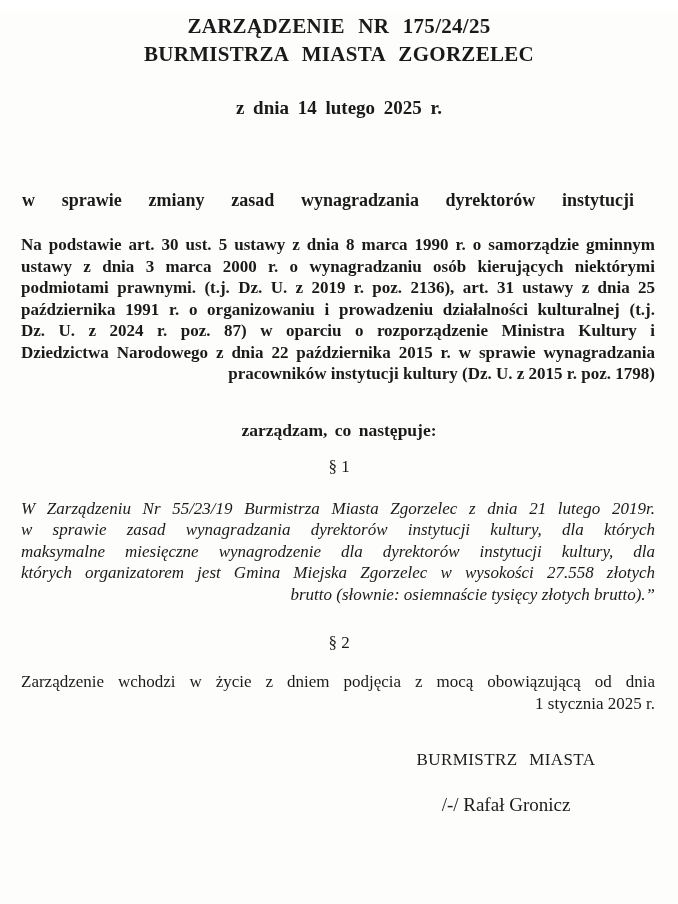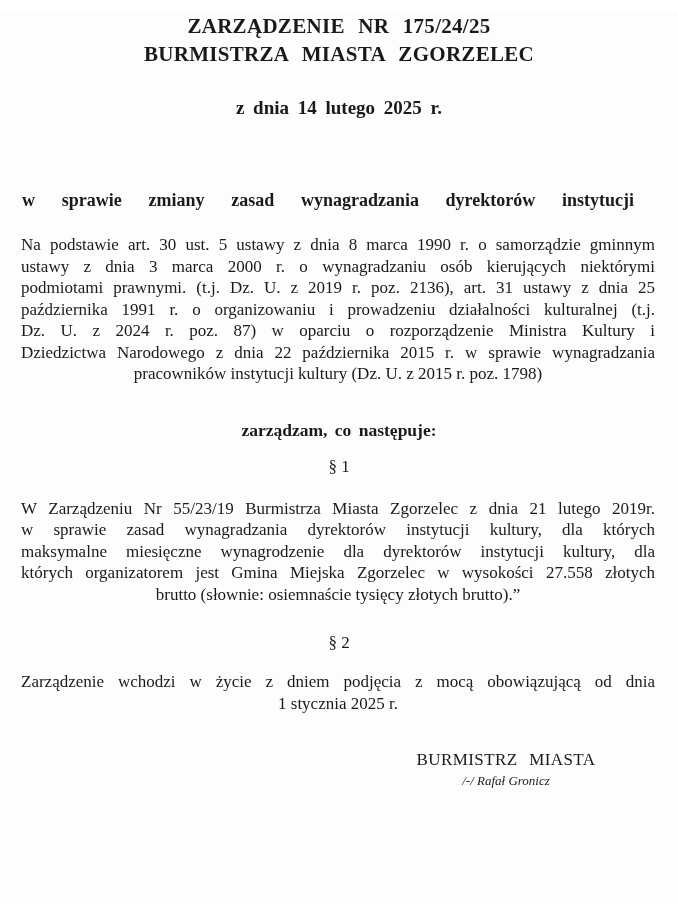--- a/index.html
+++ b/index.html
@@ -38,57 +38,57 @@
     margin: 66px 44px 0 22px;
     font-weight: bold;
     font-size: 18px;
     line-height: 27px;
   }
   .para {
     margin: 0 23px 0 21px;
     font-size: 17px;
     line-height: 21.5px;
   }
-  .legal-basis   { margin-top: 20px; }
+  .legal-basis   { margin-top: 20px; font-weight: bold; }
   .order-clause {
     margin-top: 34px;
     text-align: center;
     font-weight: bold;
     font-size: 17.5px;
     line-height: 22px;
     word-spacing: 3px;
   }
   .section-label {
     text-align: center;
     font-size: 17px;
     line-height: 22px;
   }
   .s1-label { margin-top: 15px; }
-  .s1-para  { margin-top: 20px; }
+  .s1-para  { margin-top: 20px; font-style: italic; }
   .s2-label { margin-top: 27px; }
   .s2-para  { margin-top: 17px; }
   .jline { text-align: justify; text-align-last: justify; }
-  .lline { text-align: center; }
+  .lline { text-align: right; }
   .signature-block {
     margin-top: 36px;
     margin-left: 347px;
     width: 318px;
     text-align: center;
   }
   .signature-title {
     font-size: 17px;
     line-height: 20px;
     word-spacing: 7px;
     letter-spacing: 0.4px;
     margin-top: 21px;
   }
   .signature-name {
-    font-size: 13px;
+    margin-top: 24px;
+    font-size: 19px;
     line-height: 22px;
-    font-style: italic;
   }
 </style>
 </head>
 <body>
 
 <div class="page">
 
   <div class="title-block">
     <div>ZARZĄDZENIE  NR  175/24/25</div>
     <div>BURMISTRZA  MIASTA  ZGORZELEC</div>

